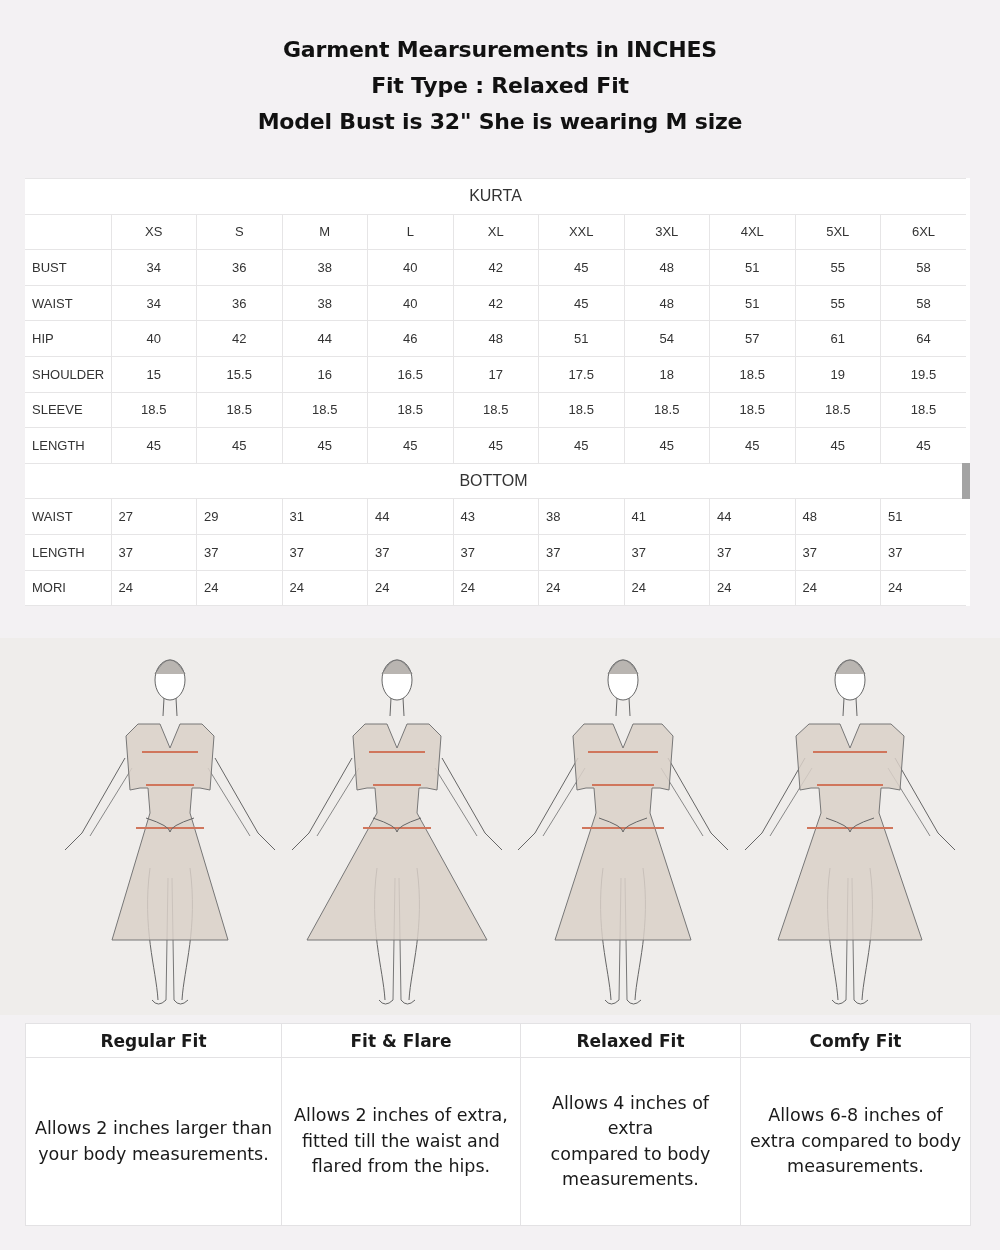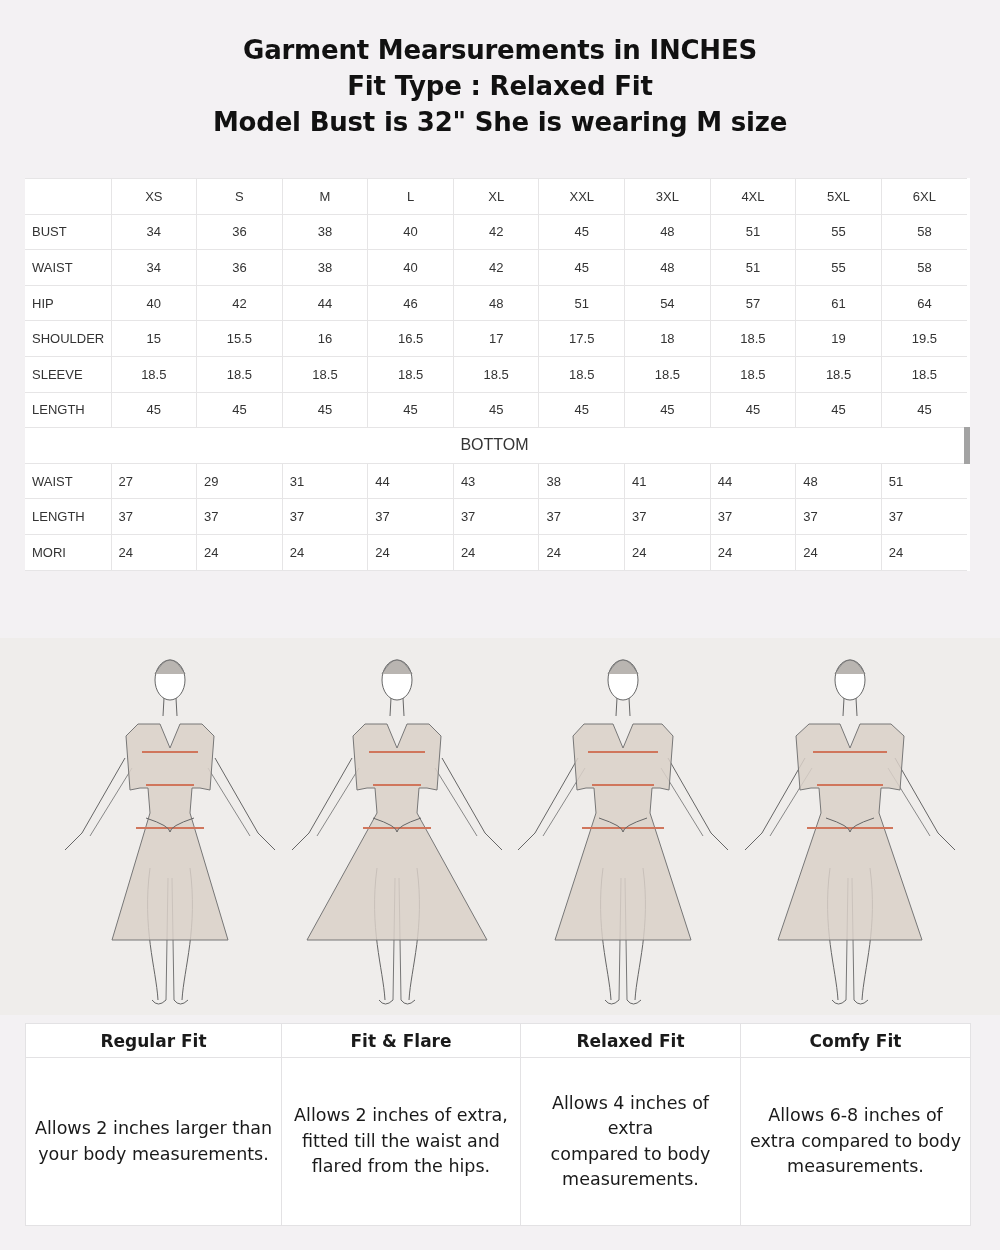--- a/index.html
+++ b/index.html
@@ -11,21 +11,21 @@
     position: relative;
     overflow: hidden;
   }
   .header {
     position: absolute; left: 0; top: 32px; width: 1000px;
     text-align: center;
     font-family: "DejaVu Sans", sans-serif;
     font-weight: bold;
     color: #111;
   }
-  .header .line { font-size: 26px; line-height: 36px; letter-spacing: -0.2px; }
+  .header .line { font-size: 22px; line-height: 36px; letter-spacing: -0.2px; }
 
   
   .size-table {
     position: absolute; left: 25px; top: 178px; width: 945px;
     border-collapse: collapse;
     background: #fff;
     table-layout: fixed;
   }
   .size-table td {
     height: 35.6px;
@@ -33,21 +33,21 @@
     color: #333;
     border: 1px solid #e6e5e6;
     padding: 0 7px;
     text-align: center;
     white-space: nowrap;
   }
   .size-table td.label { text-align: left; width: 86px; }
   .size-table tr.section td {
     font-size: 16px; color: #333; border-left: none; border-right: none;
   }
-  .size-table tr.section td.bordered-right { border-right: 6px solid #a3a3a3; border-radius: 17px; }
+  .size-table tr.section td.bordered-right { border-right: 8px solid #a3a3a3; border-radius: 17px; }
   .size-table tr.bottom-row td.num { text-align: left; }
   .size-table tr.no-bottom td { border-bottom: none; }
   .size-table td:first-child { border-left: none; }
   .size-table td:last-child { border-right: none; }
 
   
   .illus-band {
     position: absolute; left: 0; top: 638px; width: 1000px; height: 377px;
     background: #efedeb;
   }
@@ -86,20 +86,23 @@
       <col>
       <col>
       <col>
       <col>
       <col>
       <col>
       <col>
       <col>
   </colgroup>
   <tbody id="size-tbody">
+      <tr class="section">
+        <td colspan="11">KURTA</td>
+      </tr>
       <tr>
         <td class="label"></td>
         <td>XS</td>
         <td>S</td>
         <td>M</td>
         <td>L</td>
         <td>XL</td>
         <td>XXL</td>
         <td>3XL</td>
         <td>4XL</td>

